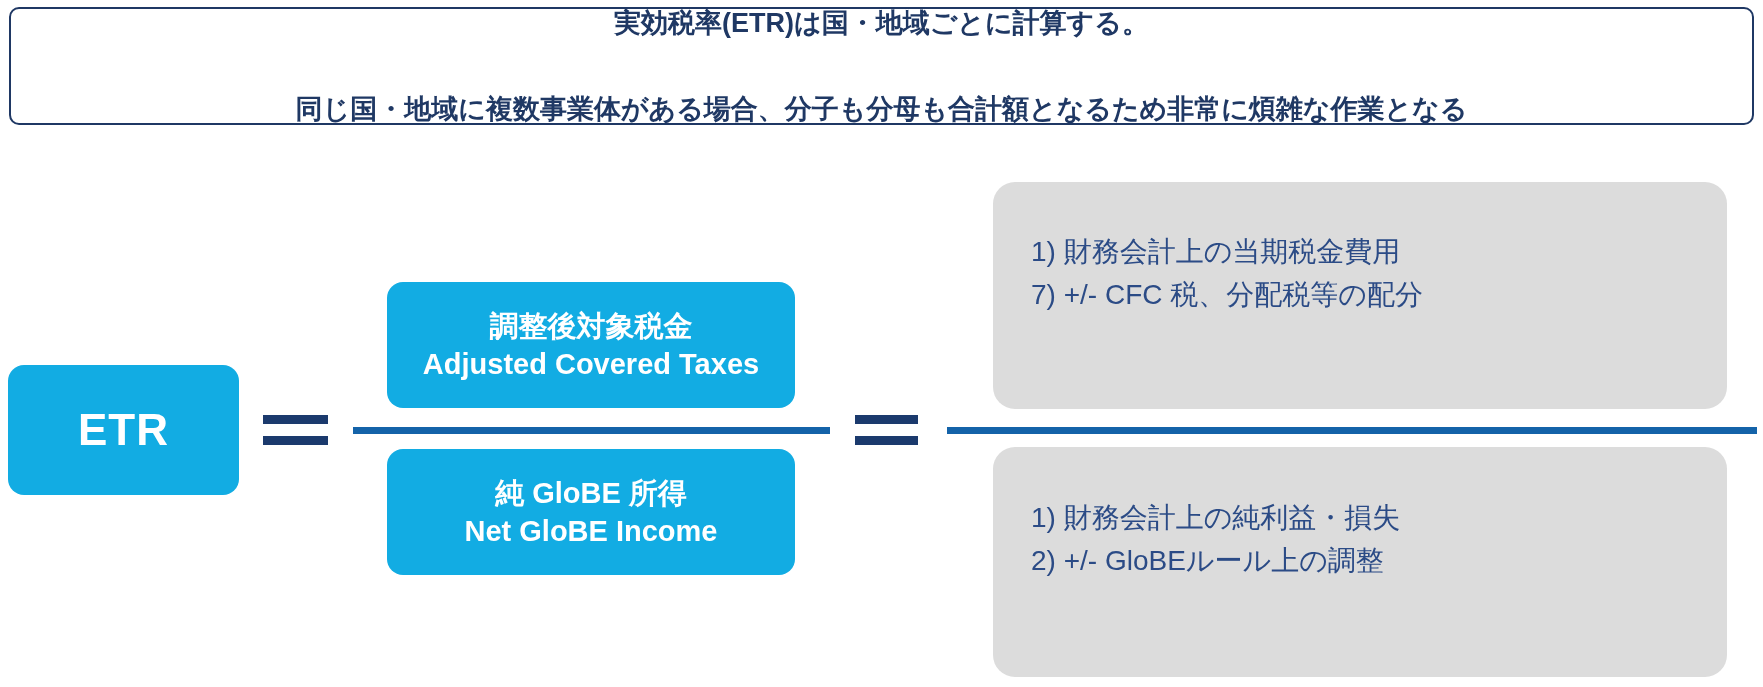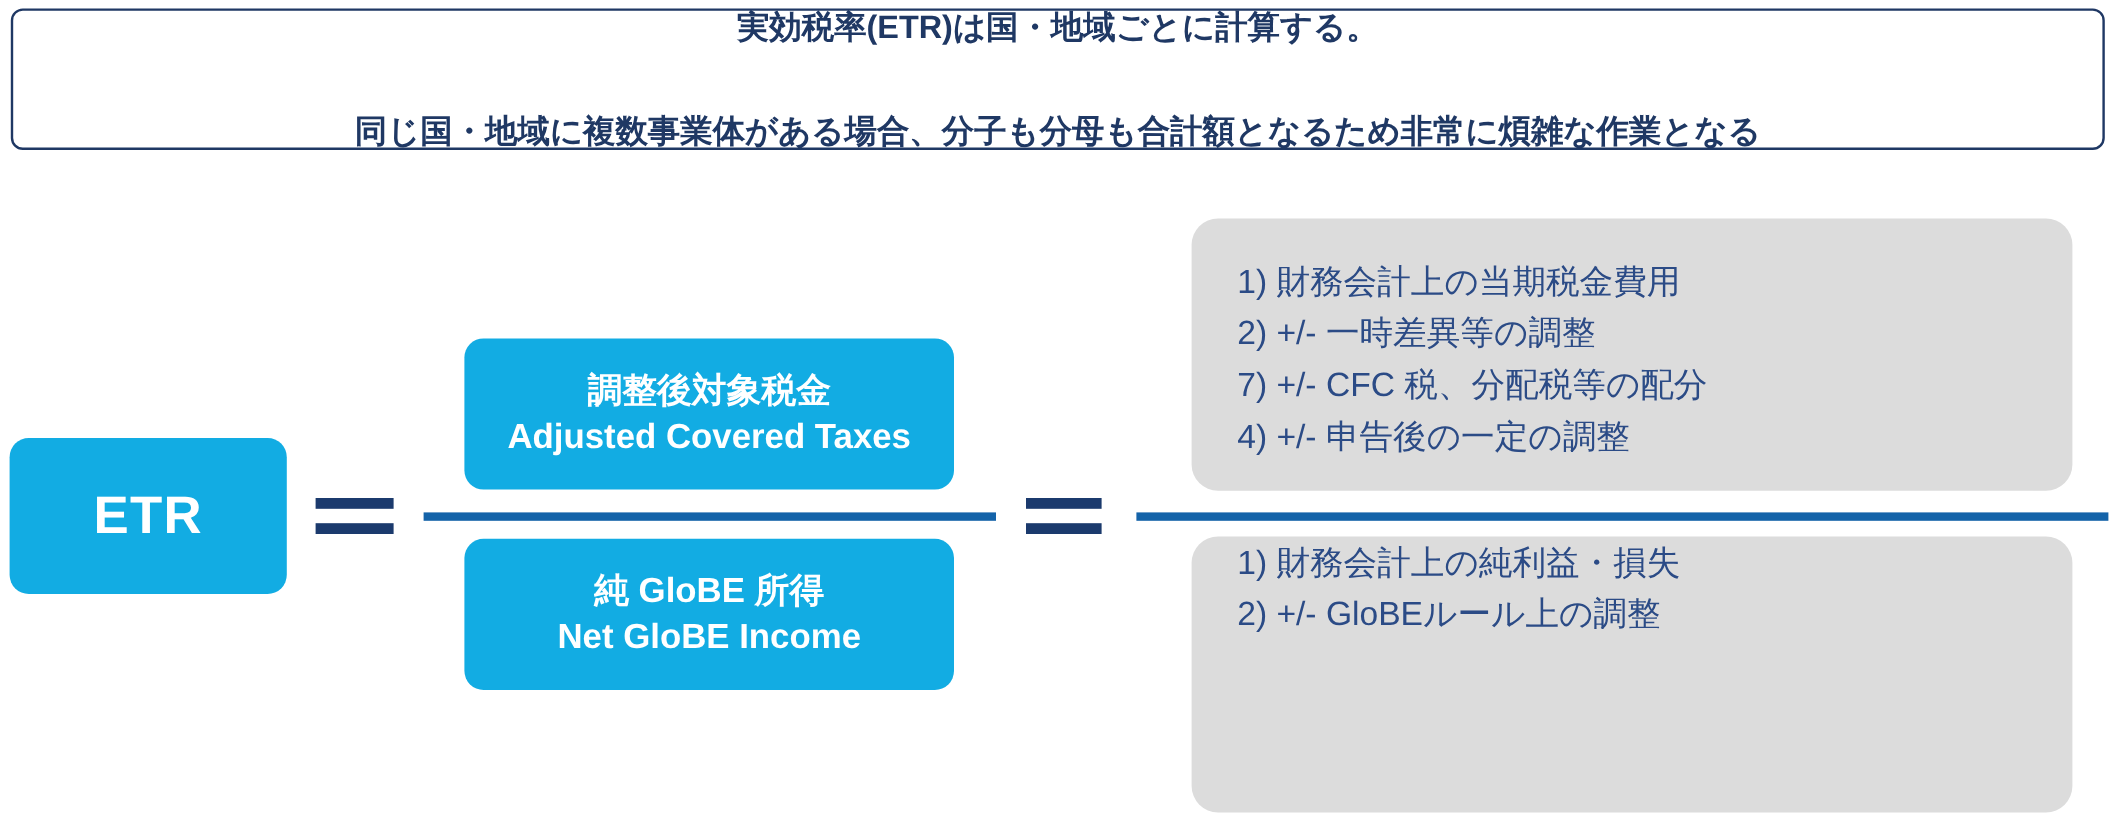--- a/index.html
+++ b/index.html
@@ -87,22 +87,22 @@
   .gray-box {
     position: absolute;
     left: 993px; width: 734px;
     background: #DCDCDC;
     border-radius: 22px;
     color: #2B4B86;
     font-size: 28px;
     line-height: 43px;
     padding-left: 38px;
   }
-  .gray-box.top    { top: 182px; height: 227px; padding-top: 31px; }
-  .gray-box.bottom { top: 447px; height: 230px; }
+  .gray-box.top    { top: 182px; height: 227px; padding-top: 48px; }
+  .gray-box.bottom { top: 447px; height: 230px; padding-top: 49px; }
   .gray-box .li { white-space: nowrap; }
 </style>
 </head>
 <body>
 
 <div class="canvas">
 
   <div class="title-box">
     <div>実効税率(ETR)は国・地域ごとに計算する。</div>
     <div>同じ国・地域に複数事業体がある場合、分子も分母も合計額となるため非常に煩雑な作業となる</div>
@@ -131,23 +131,21 @@
 
   <div class="equals equals-2">
     <div class="bar"></div>
     <div class="bar"></div>
   </div>
 
   <div class="frac-line right"></div>
 
   <div class="gray-box top">
     <div class="li">1) 財務会計上の当期税金費用</div>
-    <div class="li">2) +/- 一時差異等の調整</div>
     <div class="li">7) +/- CFC 税、分配税等の配分</div>
-    <div class="li">4) +/- 申告後の一定の調整</div>
   </div>
 
   <div class="gray-box bottom">
     <div class="li">1) 財務会計上の純利益・損失</div>
     <div class="li">2) +/- GloBEルール上の調整</div>
   </div>
 
 </div>
 
 </body></html>

